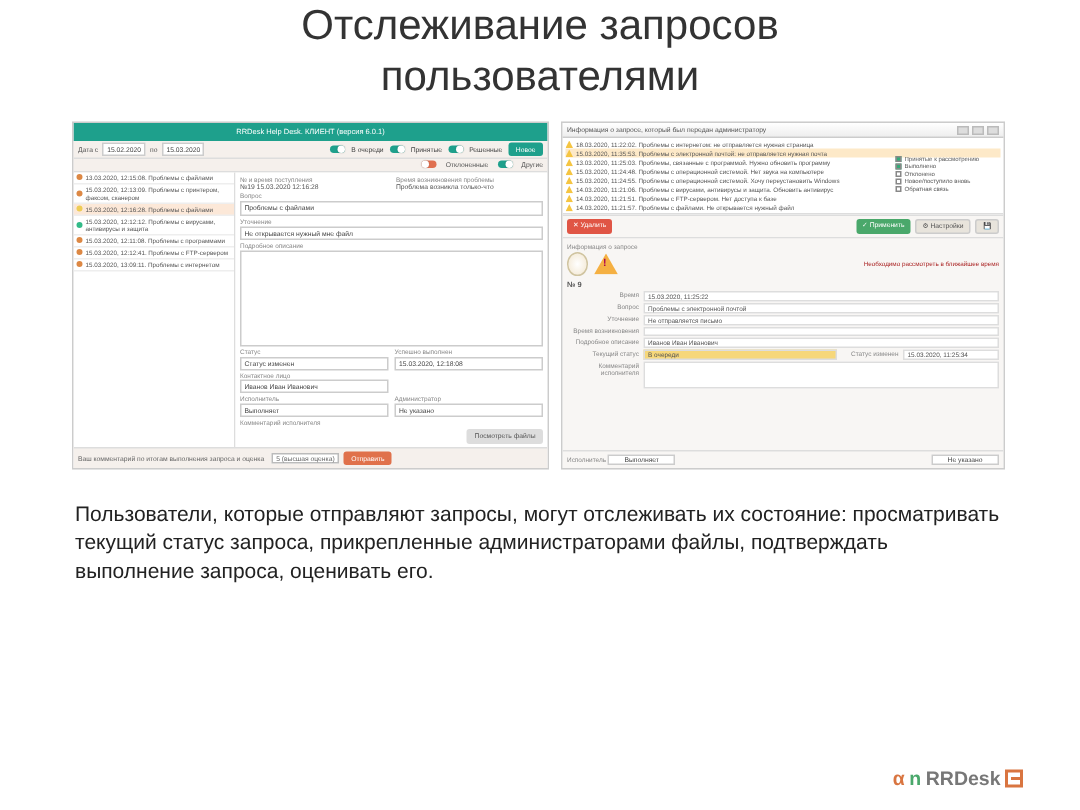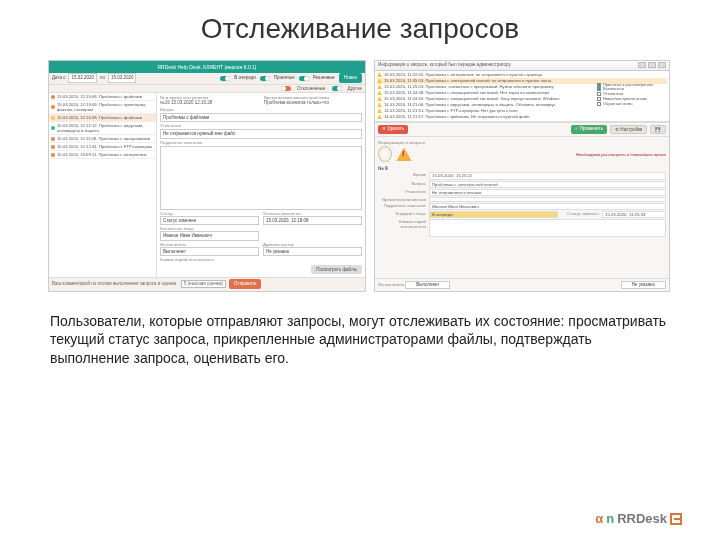--- a/index.html
+++ b/index.html
@@ -8,21 +8,20 @@
     height: 540px;
     background: #fff;
     font-family: Arial, sans-serif;
     position: relative;
     overflow: hidden;
   }
   .title {
     text-align: center;
     font-size: 28px;
     color: #333;
-    margin-top: 12px;
     line-height: 1.2;
     font-weight: normal;
   }
   .screens {
     display: flex;
     gap: 8px;
     margin: 14px 48px 0 48px;
   }
   .screen {
     border: 1px solid #ccc;
@@ -192,20 +191,21 @@
   .logo .n { color: #4aa86b; }
   .logo .rest { color: #777; }
   .logo-sq { width:12px; height:12px; border:2px solid #d97540; position:relative; }
   .logo-sq::after { content:''; position:absolute; left:2px; top:3px; width:6px; height:2px; background:#d97540; }
 </style>
 </head>
 <body>
 
 <h1 class="title">
   <span>Отслеживание запросов</span><br>
+  <span>пользователями</span>
 </h1>
 
 <div class="screens">
 
   <div class="screen sL">
     <div class="sL-titlebar">
       <span>RRDesk Help Desk. КЛИЕНТ (версия 6.0.1)</span>
     </div>
     <div class="sL-toolbar">
       <span class="sL-date">Дата с</span>

